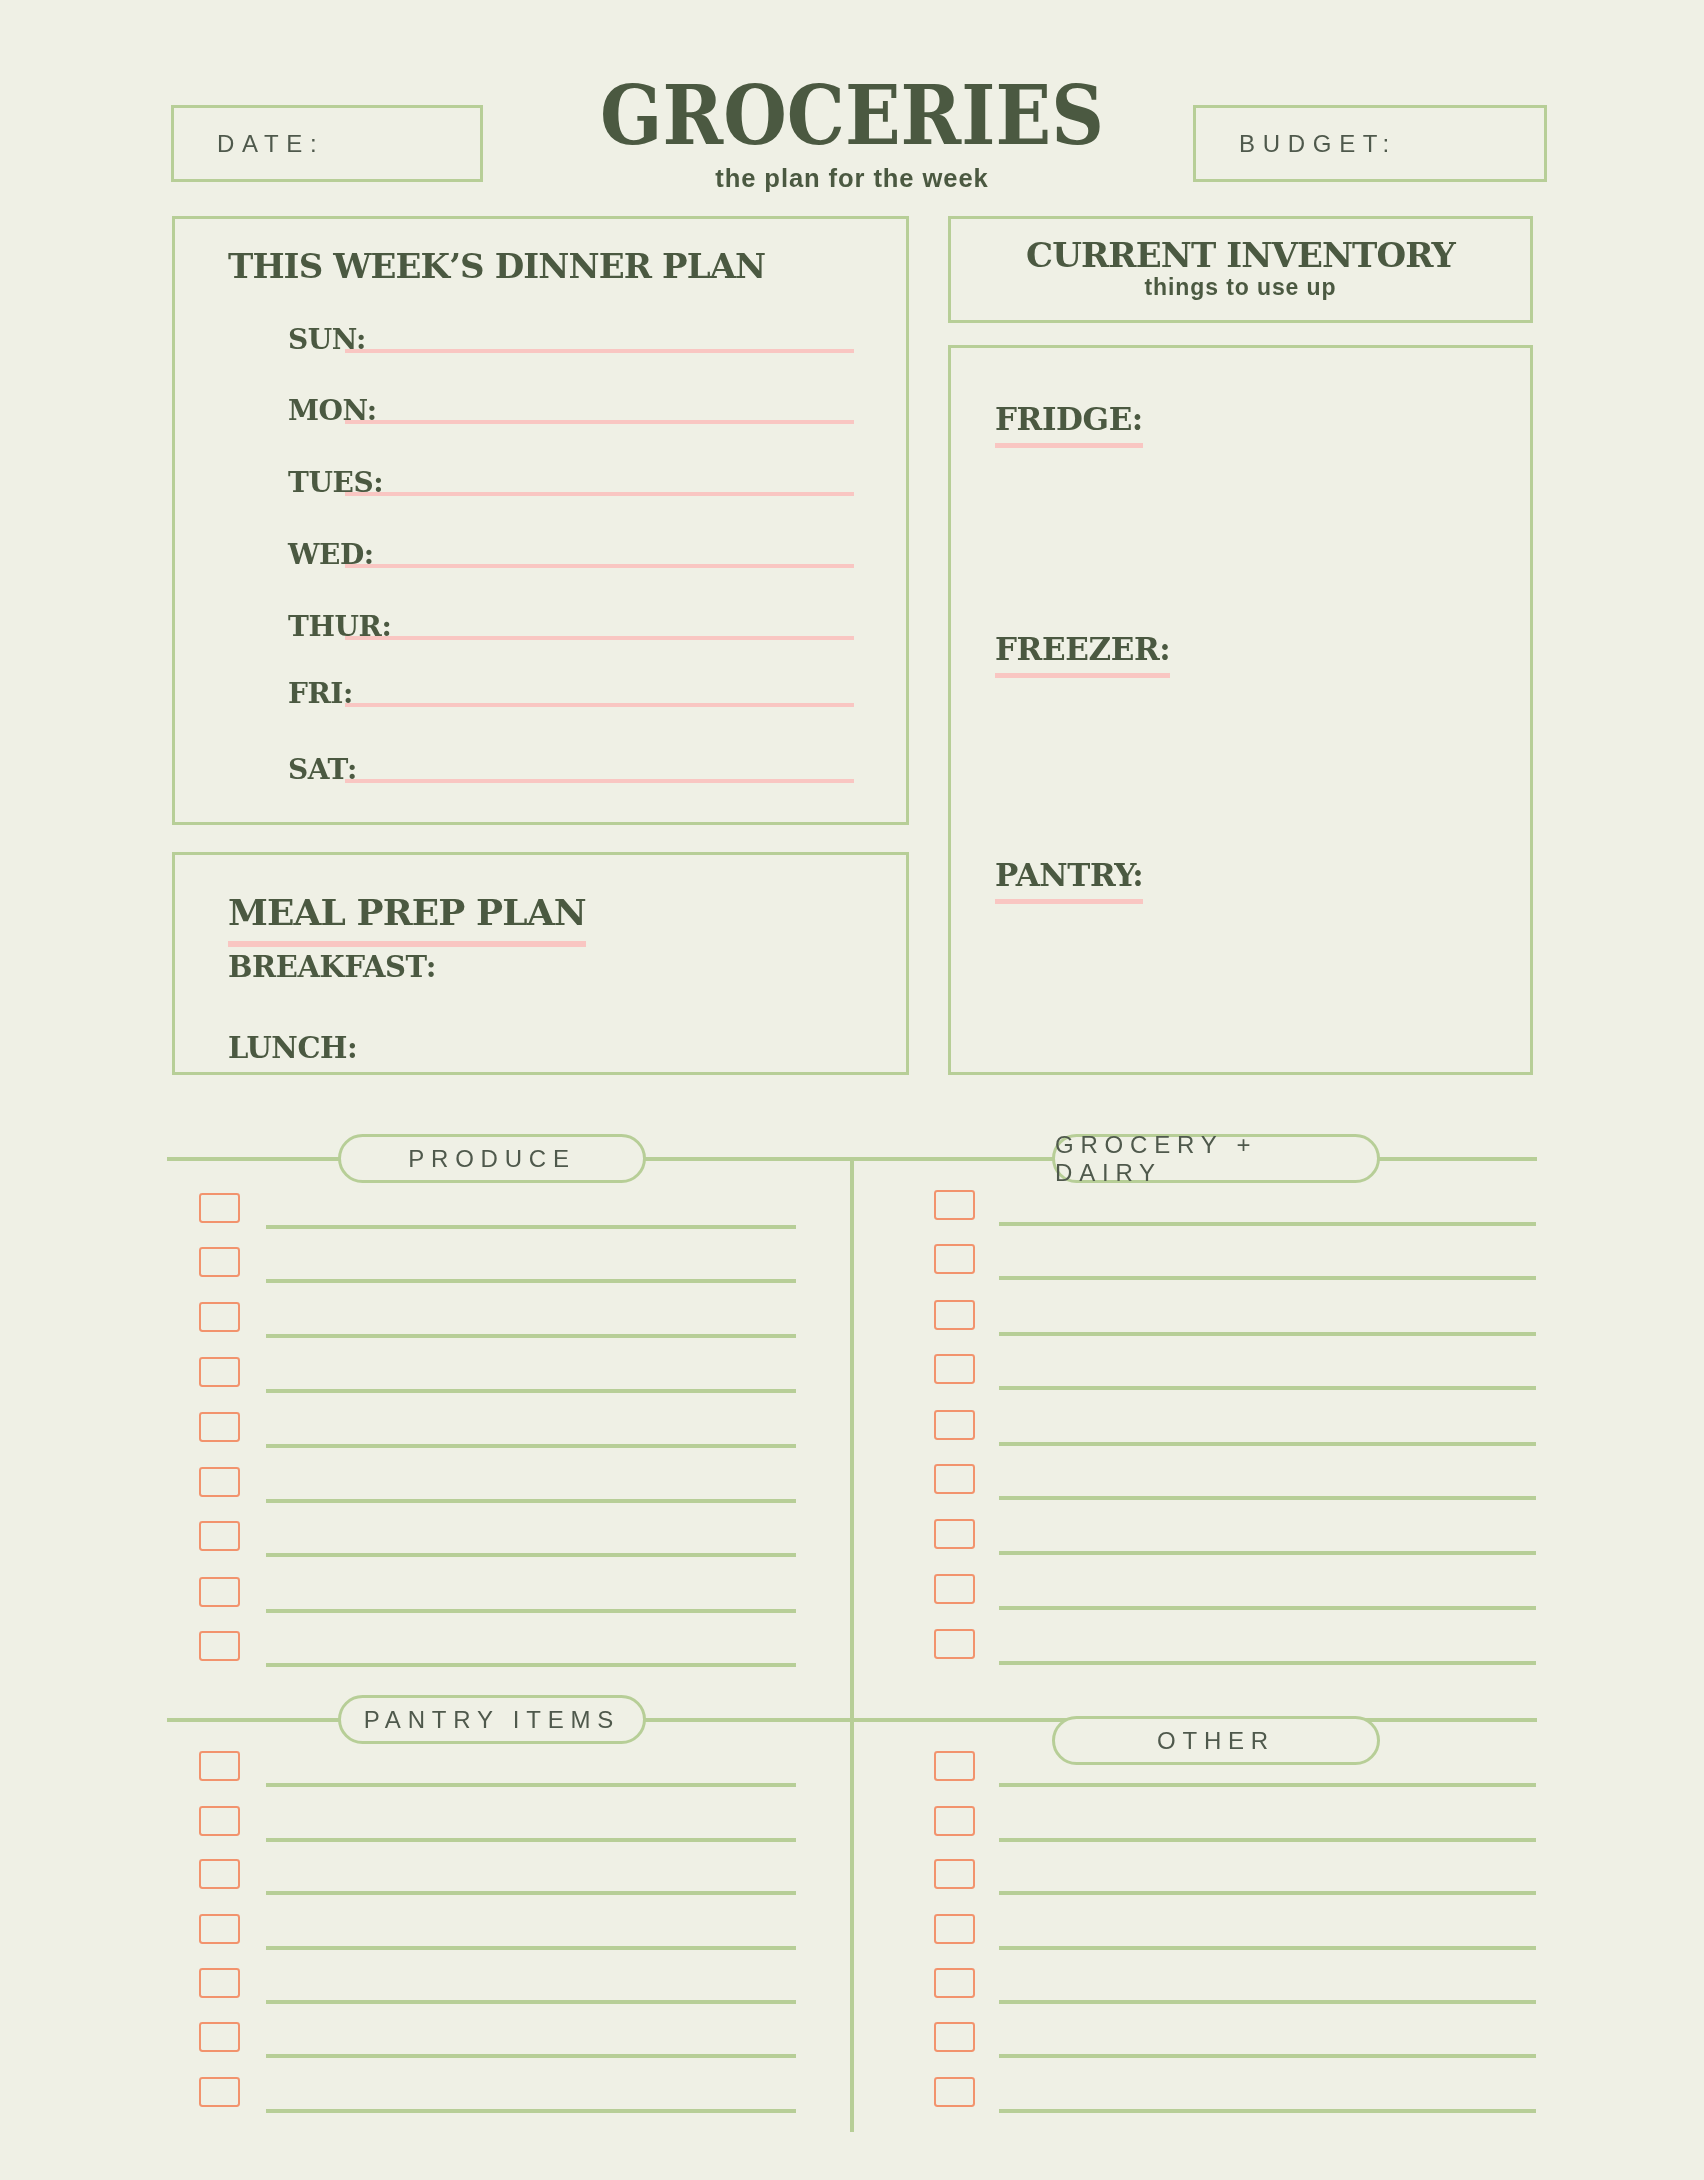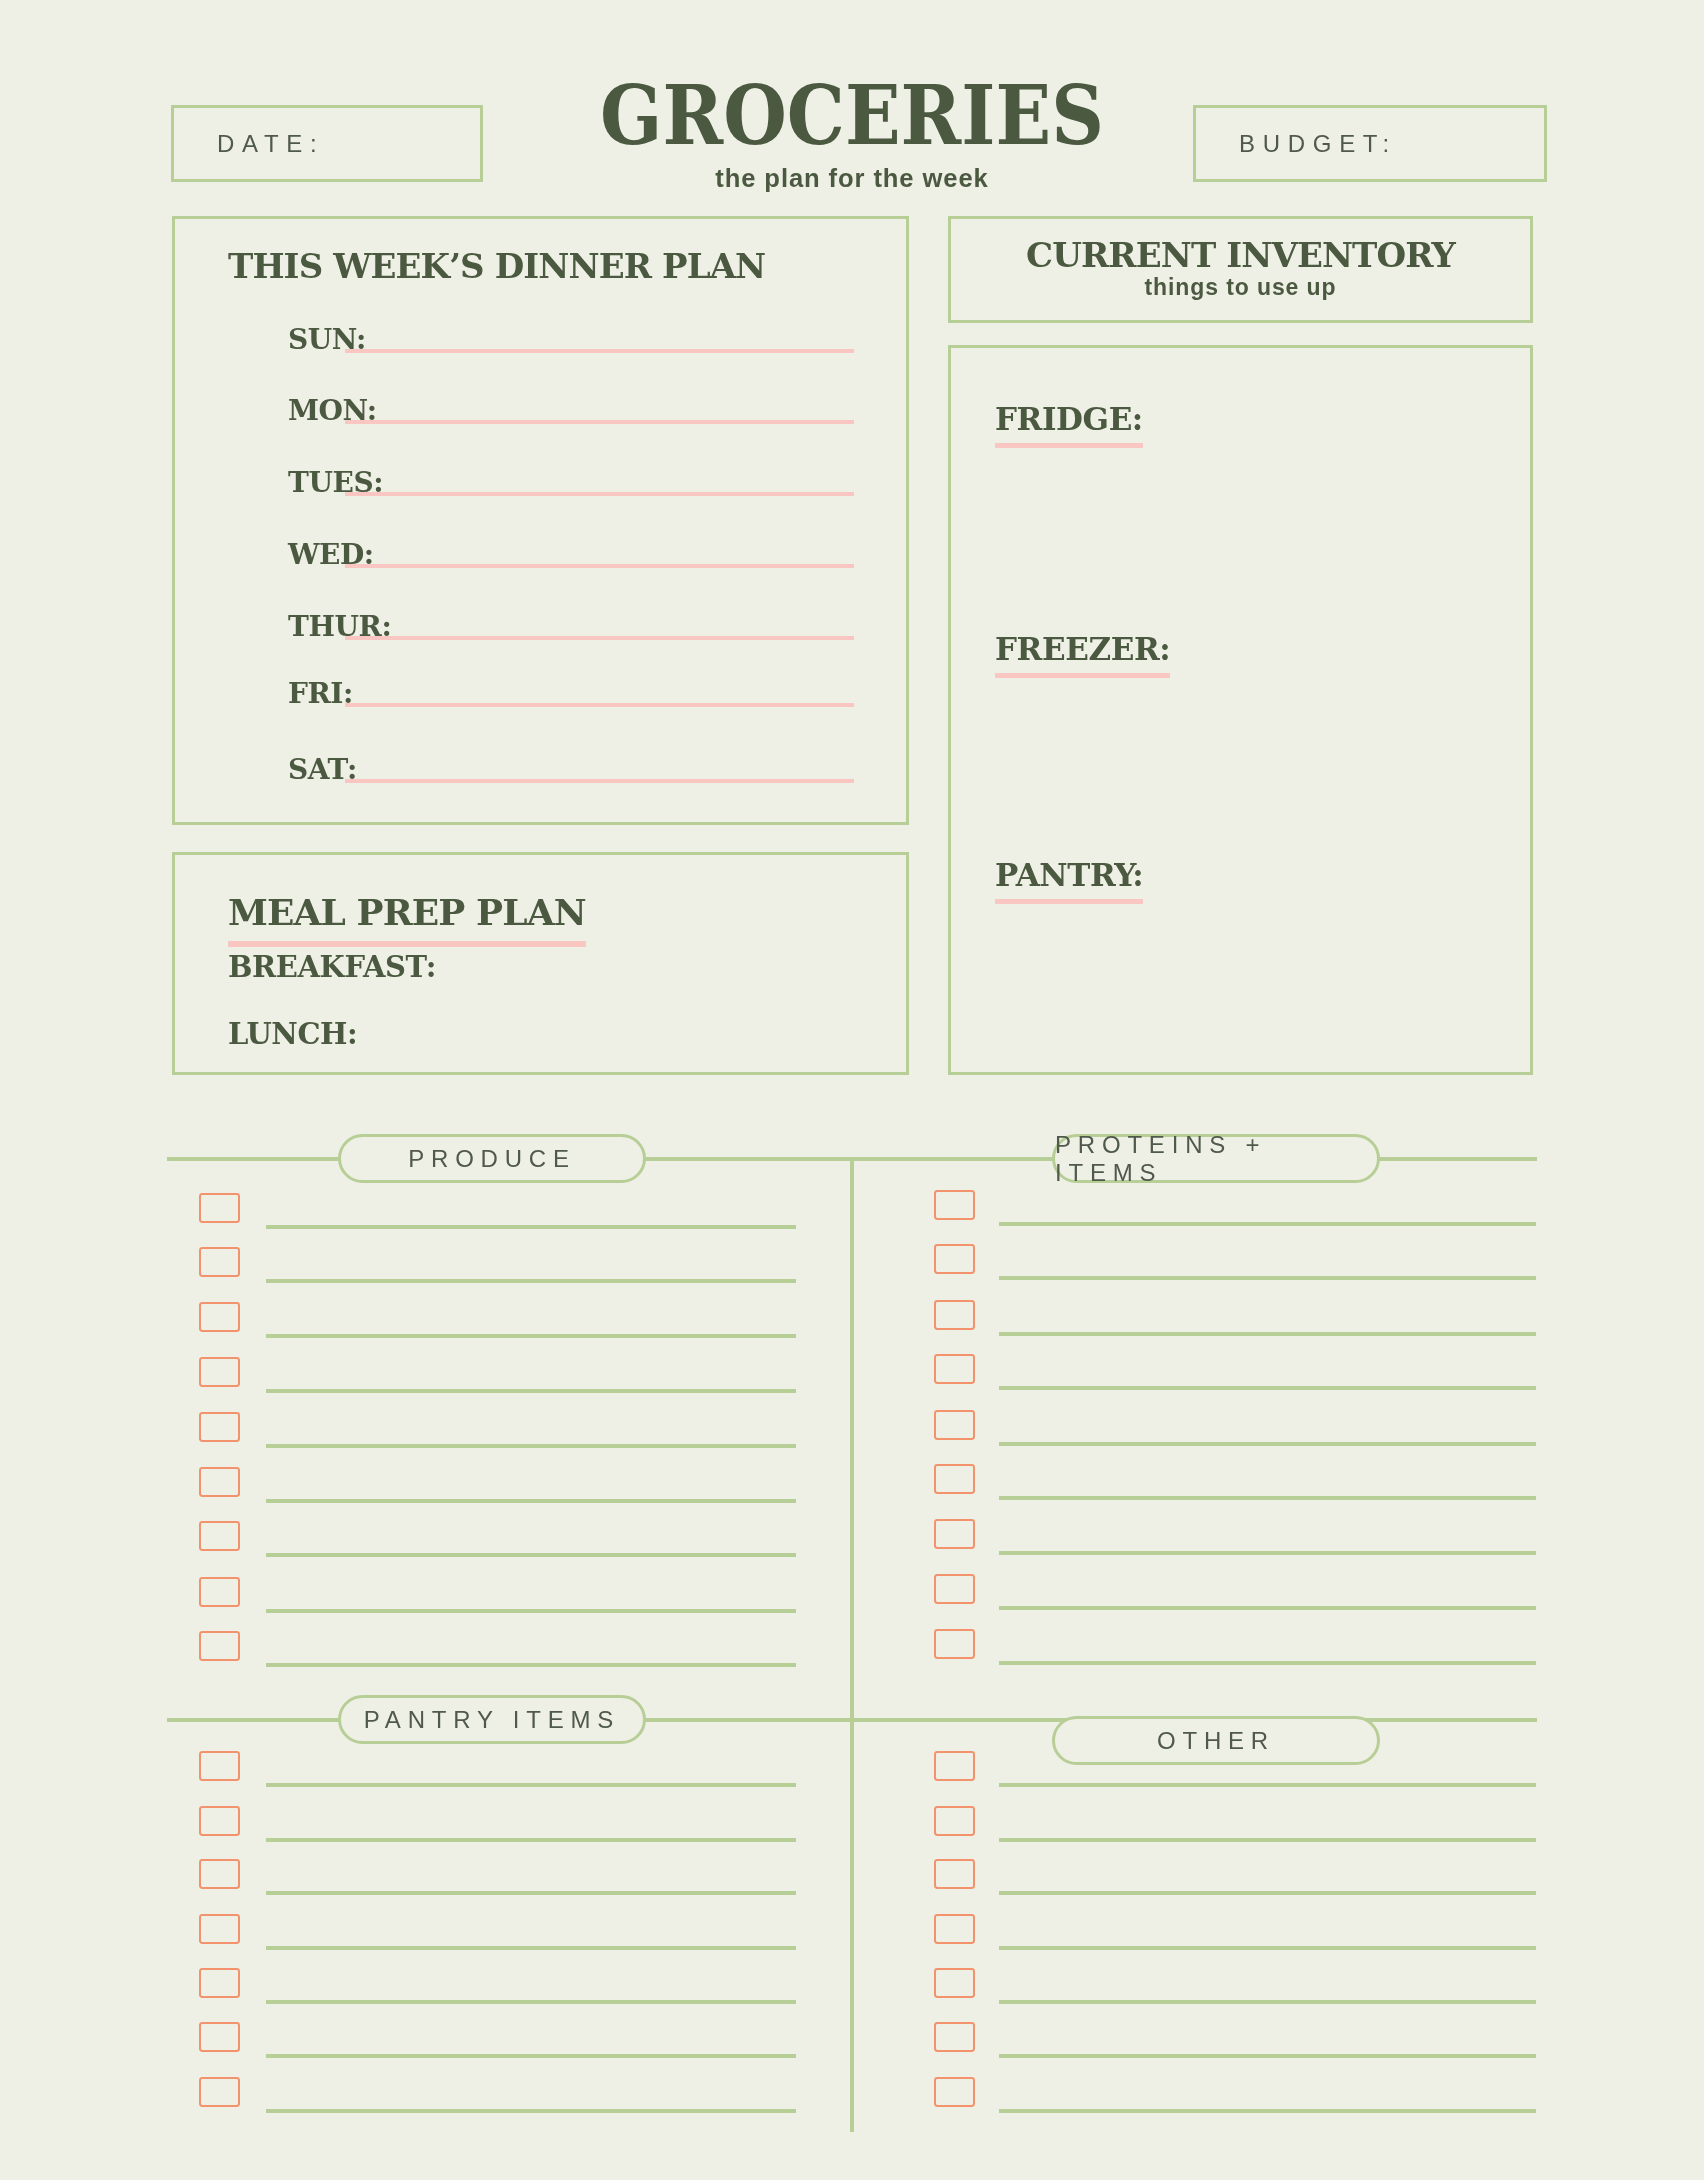--- a/index.html
+++ b/index.html
@@ -119,33 +119,33 @@
   <section class="outline-box inv-body-box" id="inv-body">
       <div class="inv-cat" style="top: 53px;">FRIDGE:</div>
       <div class="inv-cat" style="top: 283px;">FREEZER:</div>
       <div class="inv-cat" style="top: 509px;">PANTRY:</div>
     </section>
 
   <section class="outline-box prep-box">
     <h2 class="serif-head prep-heading">MEAL PREP PLAN</h2>
     <div id="prep-items">
         <div class="prep-item" style="top: 95px;">BREAKFAST:</div>
-        <div class="prep-item" style="top: 162px; text-align: right;">LUNCH:</div>
+        <div class="prep-item" style="top: 176px; text-align: right;">LUNCH:</div>
       </div>
   </section>
 
   <div class="hline hline-1"></div>
   <div class="hline hline-2"></div>
   <div class="vline"></div>
 
   <div class="pill pill-produce">
     <span>PRODUCE</span>
   </div>
   <div class="pill pill-proteins">
-    <span>PROTEINS + ITEMS</span>
+    <span>GROCERY + DAIRY</span>
   </div>
   <div class="pill pill-pantry">
     <span>PANTRY ITEMS</span>
   </div>
   <div class="pill pill-other">
     <span>OTHER</span>
   </div>
 
   <div id="rows-0">
       <div class="g-row" style="top: 1193px;">

